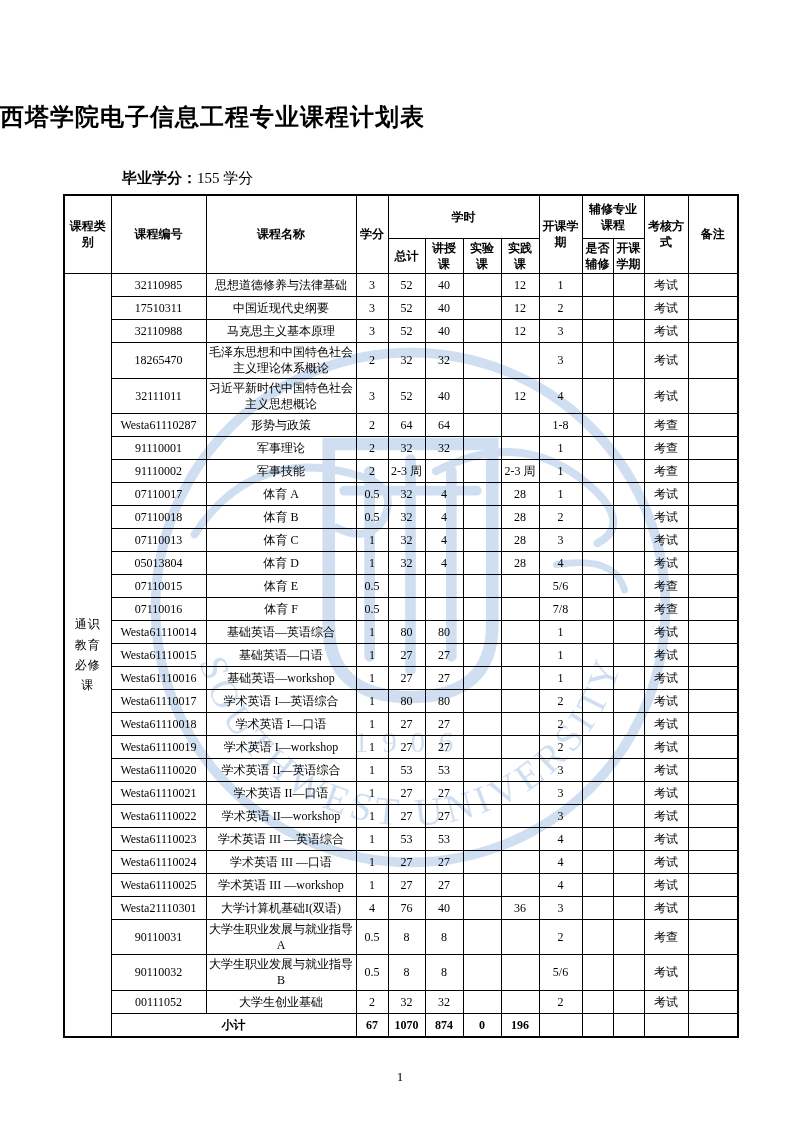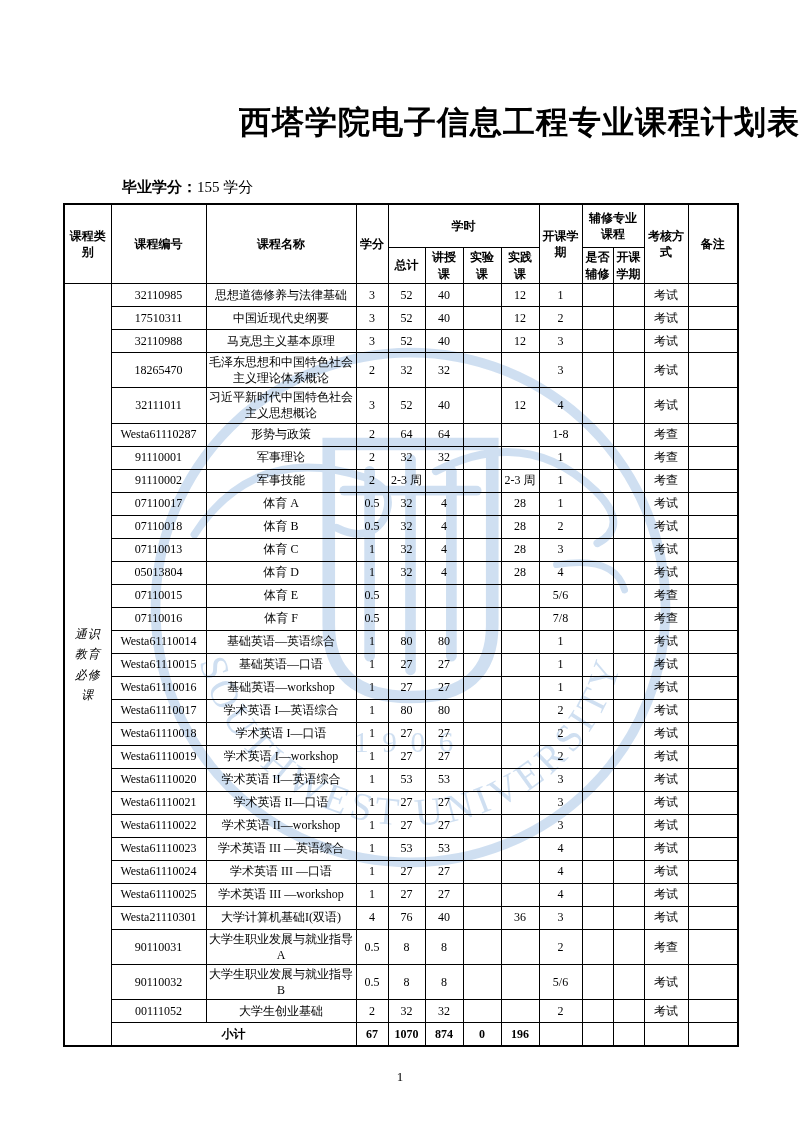--- a/index.html
+++ b/index.html
@@ -18,24 +18,24 @@
     top: 335px;
     width: 545px;
     height: 545px;
     z-index: 0;
     opacity: 0.55;
   }
   .content { position: relative; z-index: 1; }
   .doc-title {
     margin: 0;
     padding-top: 103px;
-    text-align: right;
+    text-align: left;
     font-family: "Liberation Sans", sans-serif;
     font-weight: bold;
-    font-size: 32px;
+    font-size: 24px;
     letter-spacing: 1px;
     line-height: 1.2;
   }
   .credits-line {
     margin: 37px 12px 7px 122px;
     font-size: 15px;
     line-height: 1.2;
   }
   .credits-line .lbl { font-weight: bold; }
   table.course-table {
@@ -57,21 +57,20 @@
     word-break: break-all;
   }
   .course-table thead tr.h1 th { height: 40px; font-weight: bold; }
   .course-table thead tr.h2 th { height: 30px; font-weight: bold; }
   .course-table tbody td { height: 20px; }
   .course-table td.cat {
     width: 47px;
     line-height: 1.7;
     letter-spacing: 1px;
     padding: 2px 4px;
-    font-style: italic;
   }
   .course-table tr.subtotal td { font-weight: bold; margin-left: 32px; }
   .page-number {
     position: absolute;
     left: 0; right: 0;
     bottom: 46px;
     text-align: center;
     font-size: 13px;
     z-index: 1;
   }

